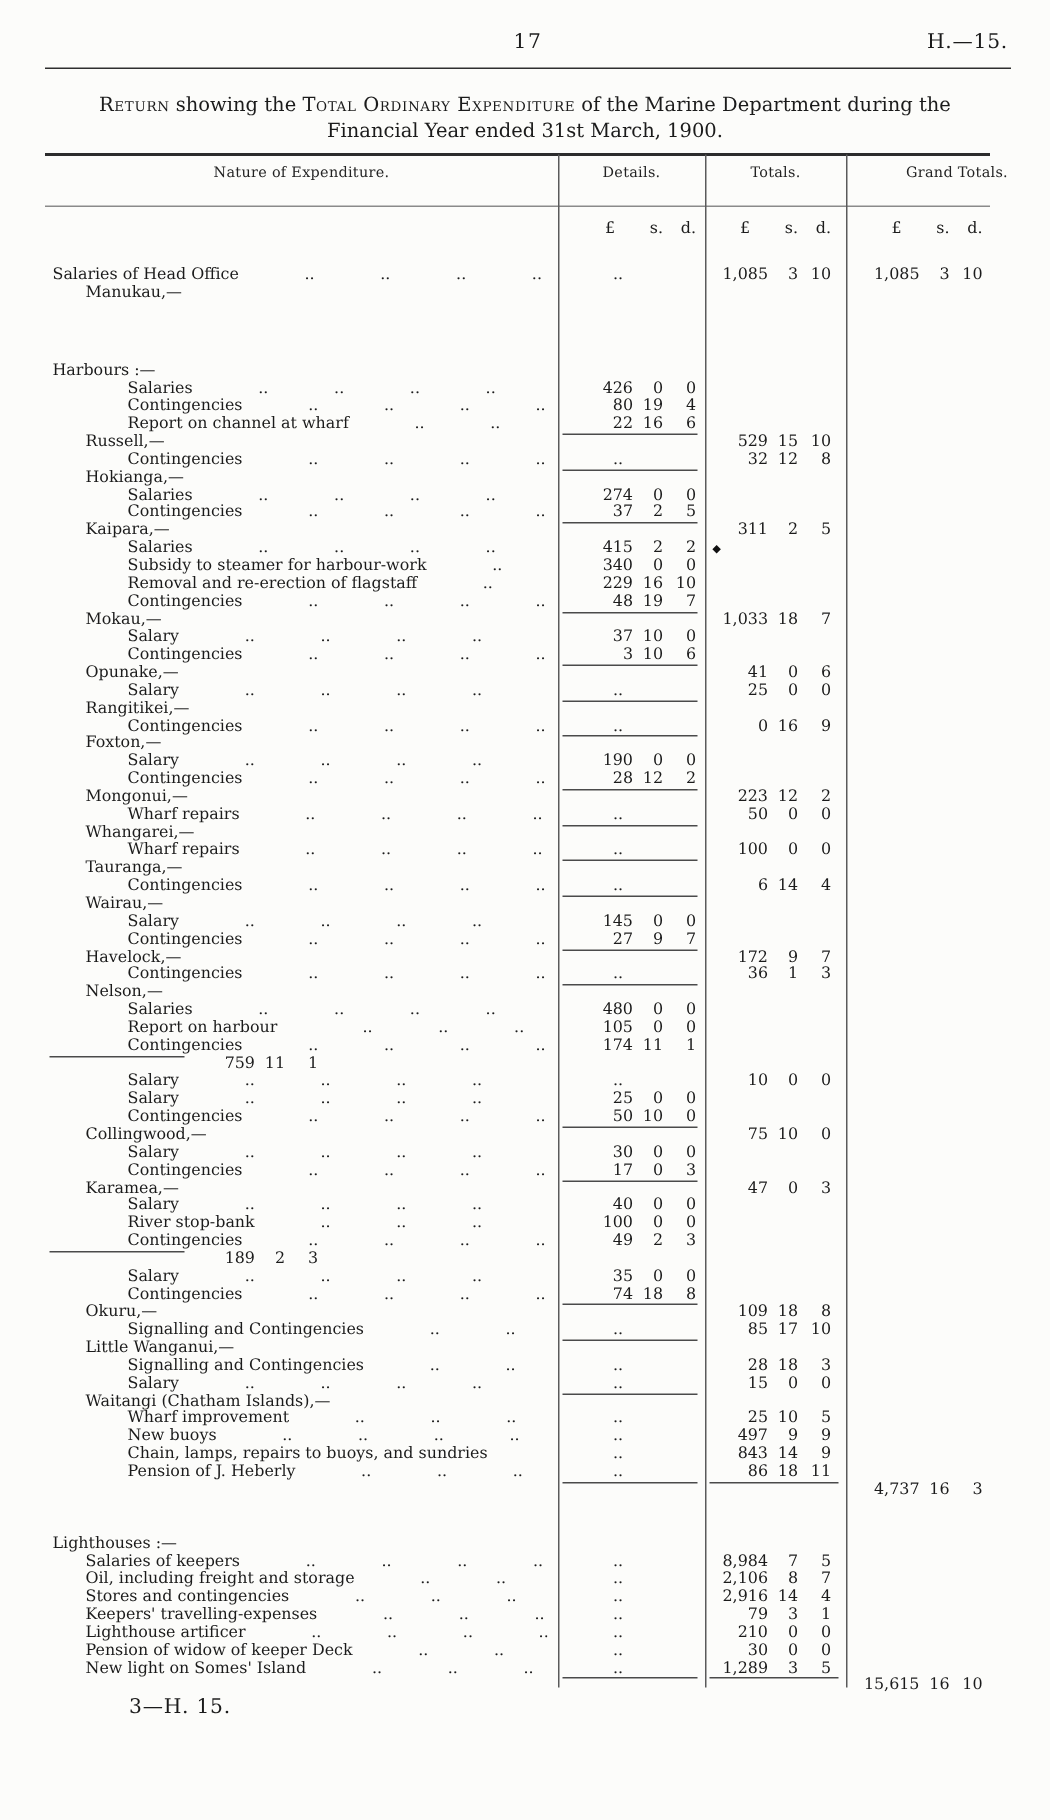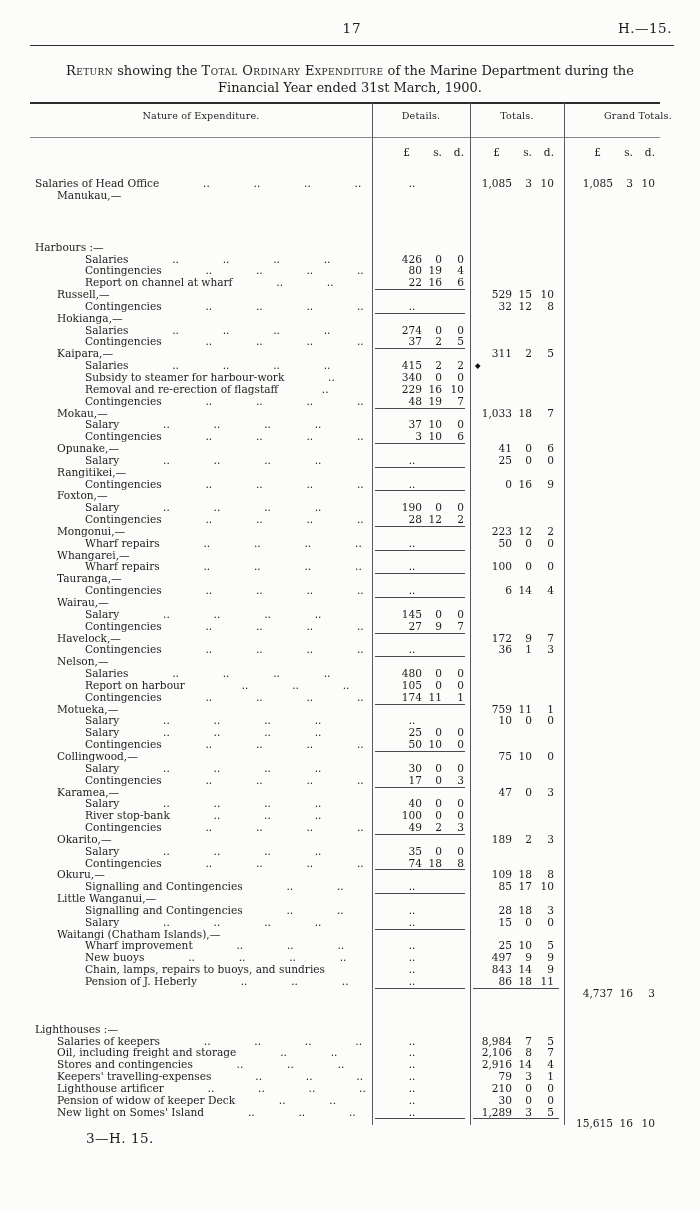--- a/index.html
+++ b/index.html
@@ -592,23 +592,20 @@
       </div>
       <div class="c money det">
         <span class="pp">174</span>
         <span class="ss">11</span>
         <span class="dd">1</span>
       </div>
       <div class="c money tot"></div>
       <div class="c money grand"></div>
     </div>
     <div class="row">
-      <div class="c nature" style="padding-left: 27px;">
-        <span class="lbl">Motueka,—</span>
-      </div>
       <div class="c money det rule-top"></div>
       <div class="c money tot">
         <span class="pp">759</span>
         <span class="ss">11</span>
         <span class="dd">1</span>
       </div>
       <div class="c money grand"></div>
     </div>
     <div class="row">
       <div class="c nature" style="padding-left: 55px;">
@@ -734,23 +731,20 @@
       </div>
       <div class="c money det">
         <span class="pp">49</span>
         <span class="ss">2</span>
         <span class="dd">3</span>
       </div>
       <div class="c money tot"></div>
       <div class="c money grand"></div>
     </div>
     <div class="row">
-      <div class="c nature" style="padding-left: 27px;">
-        <span class="lbl">Okarito,—</span>
-      </div>
       <div class="c money det rule-top"></div>
       <div class="c money tot">
         <span class="pp">189</span>
         <span class="ss">2</span>
         <span class="dd">3</span>
       </div>
       <div class="c money grand"></div>
     </div>
     <div class="row">
       <div class="c nature" style="padding-left: 55px;">

